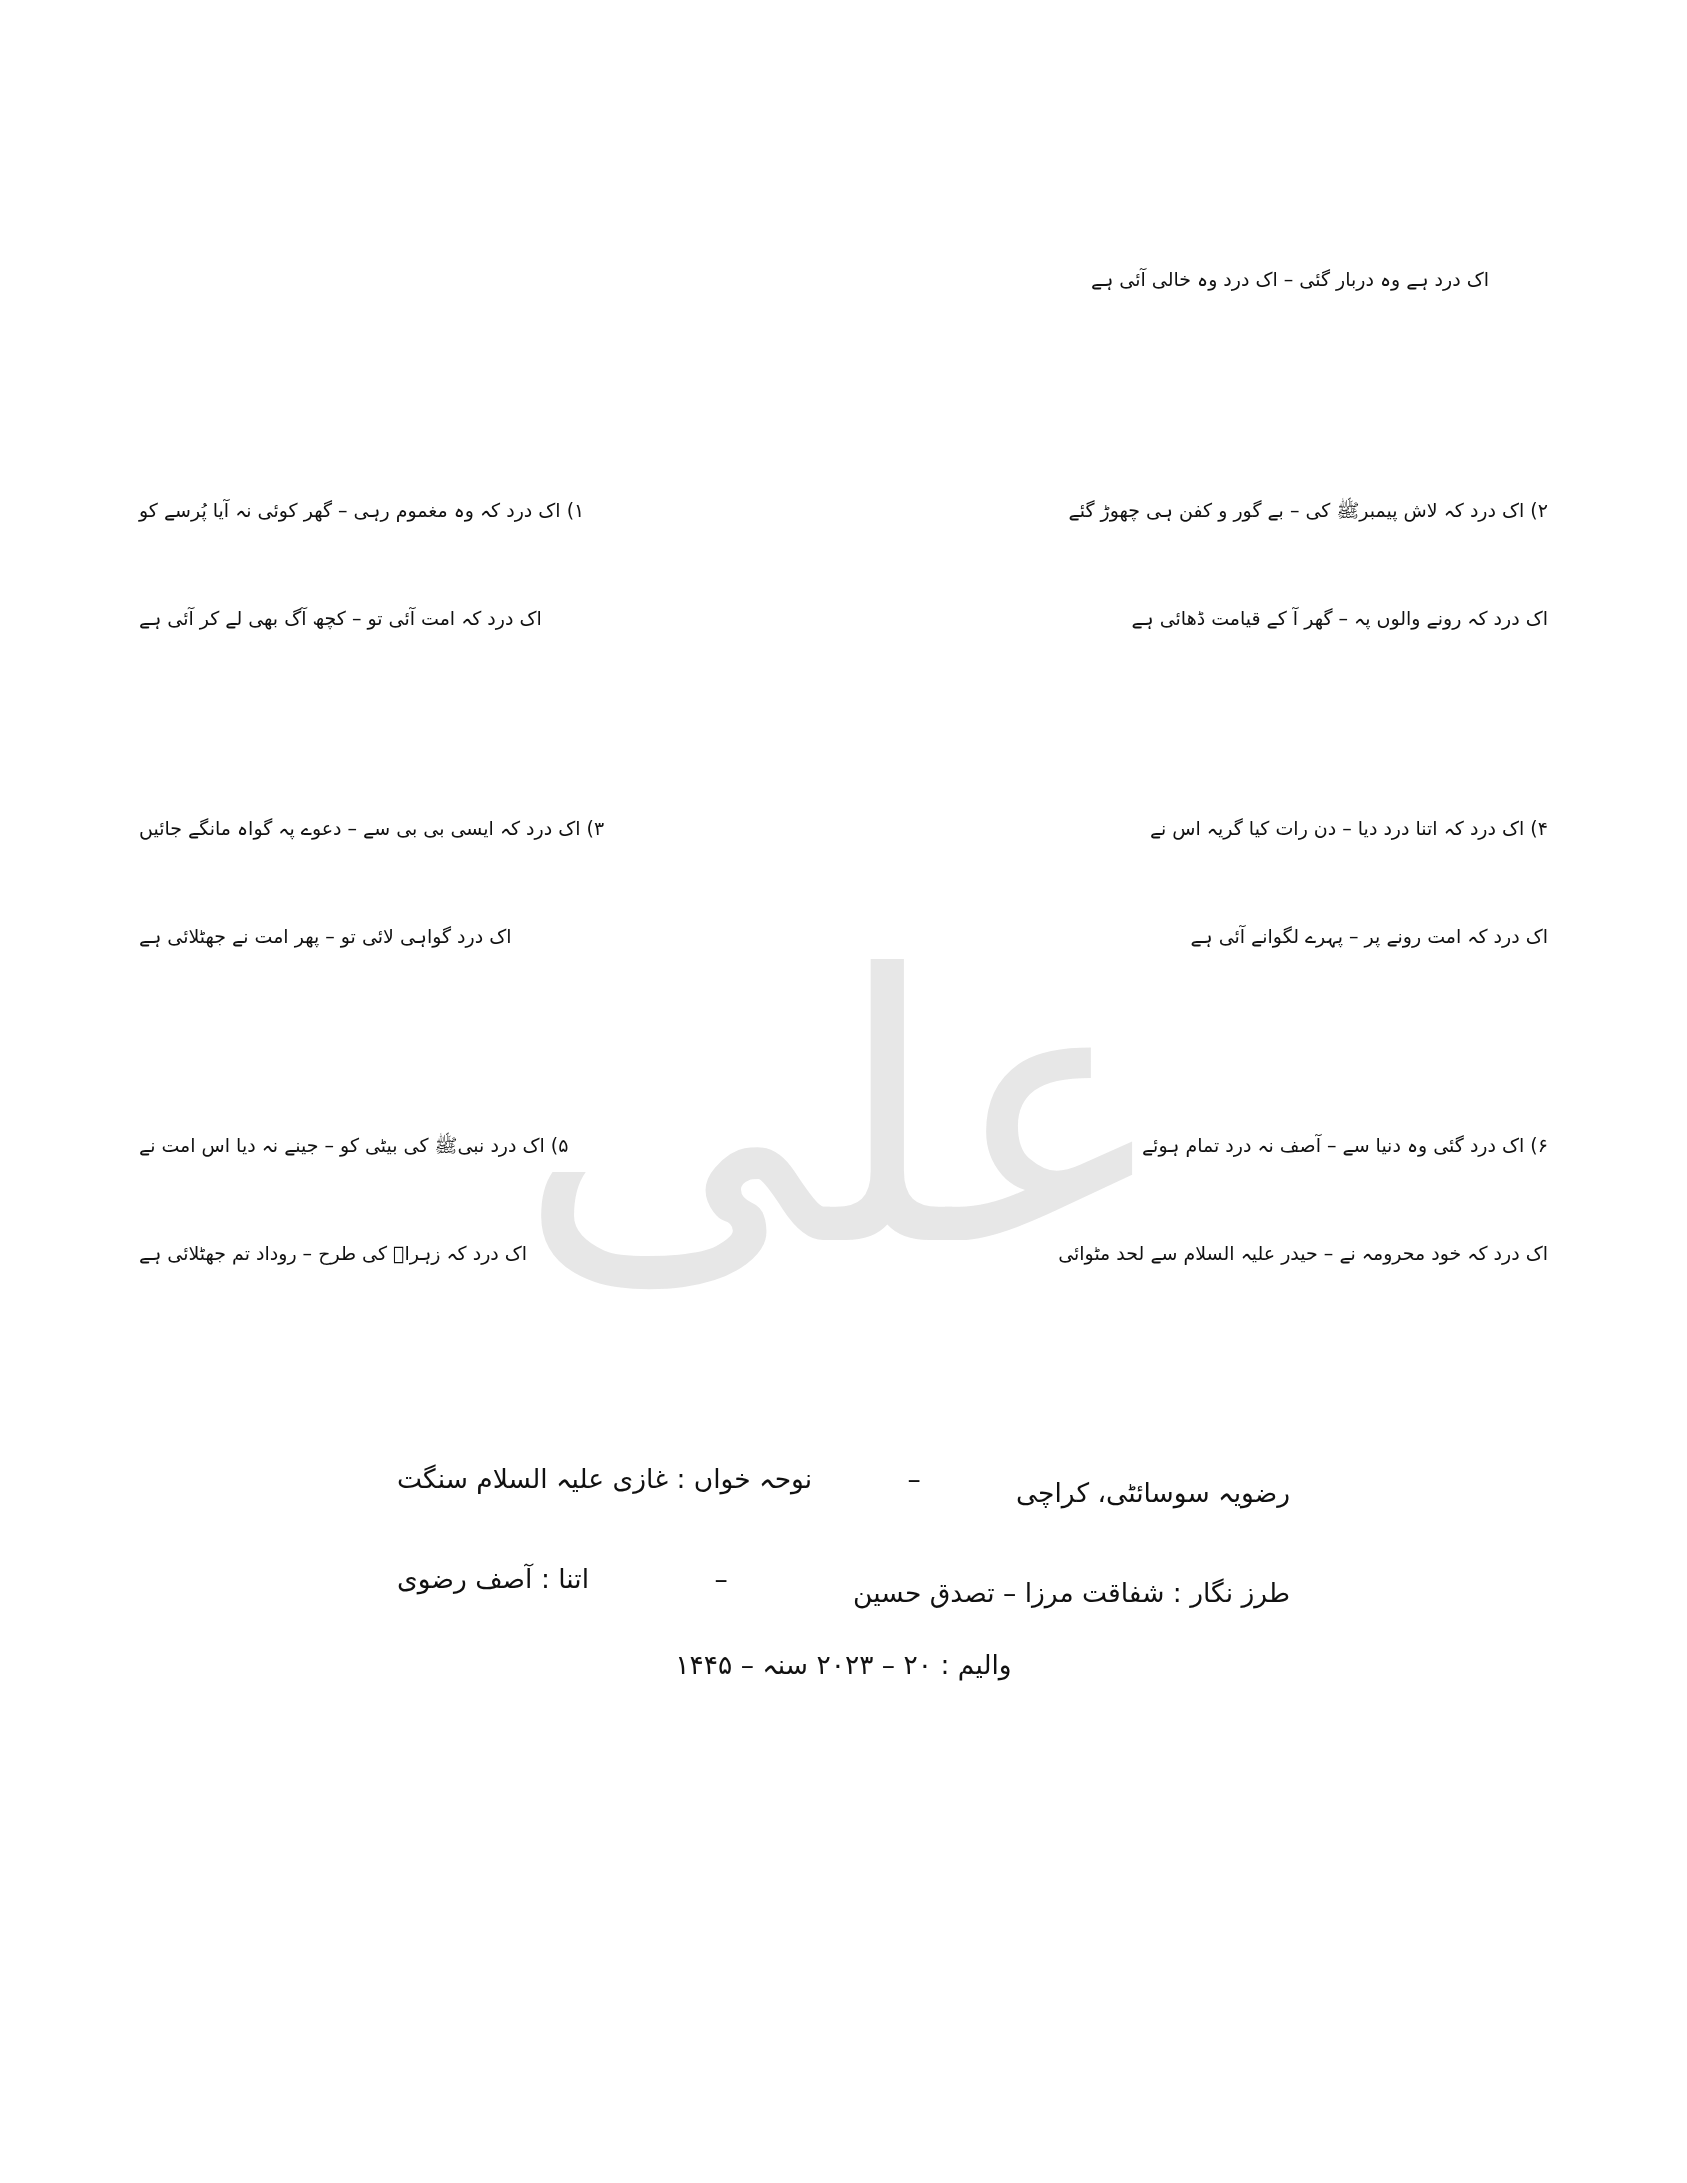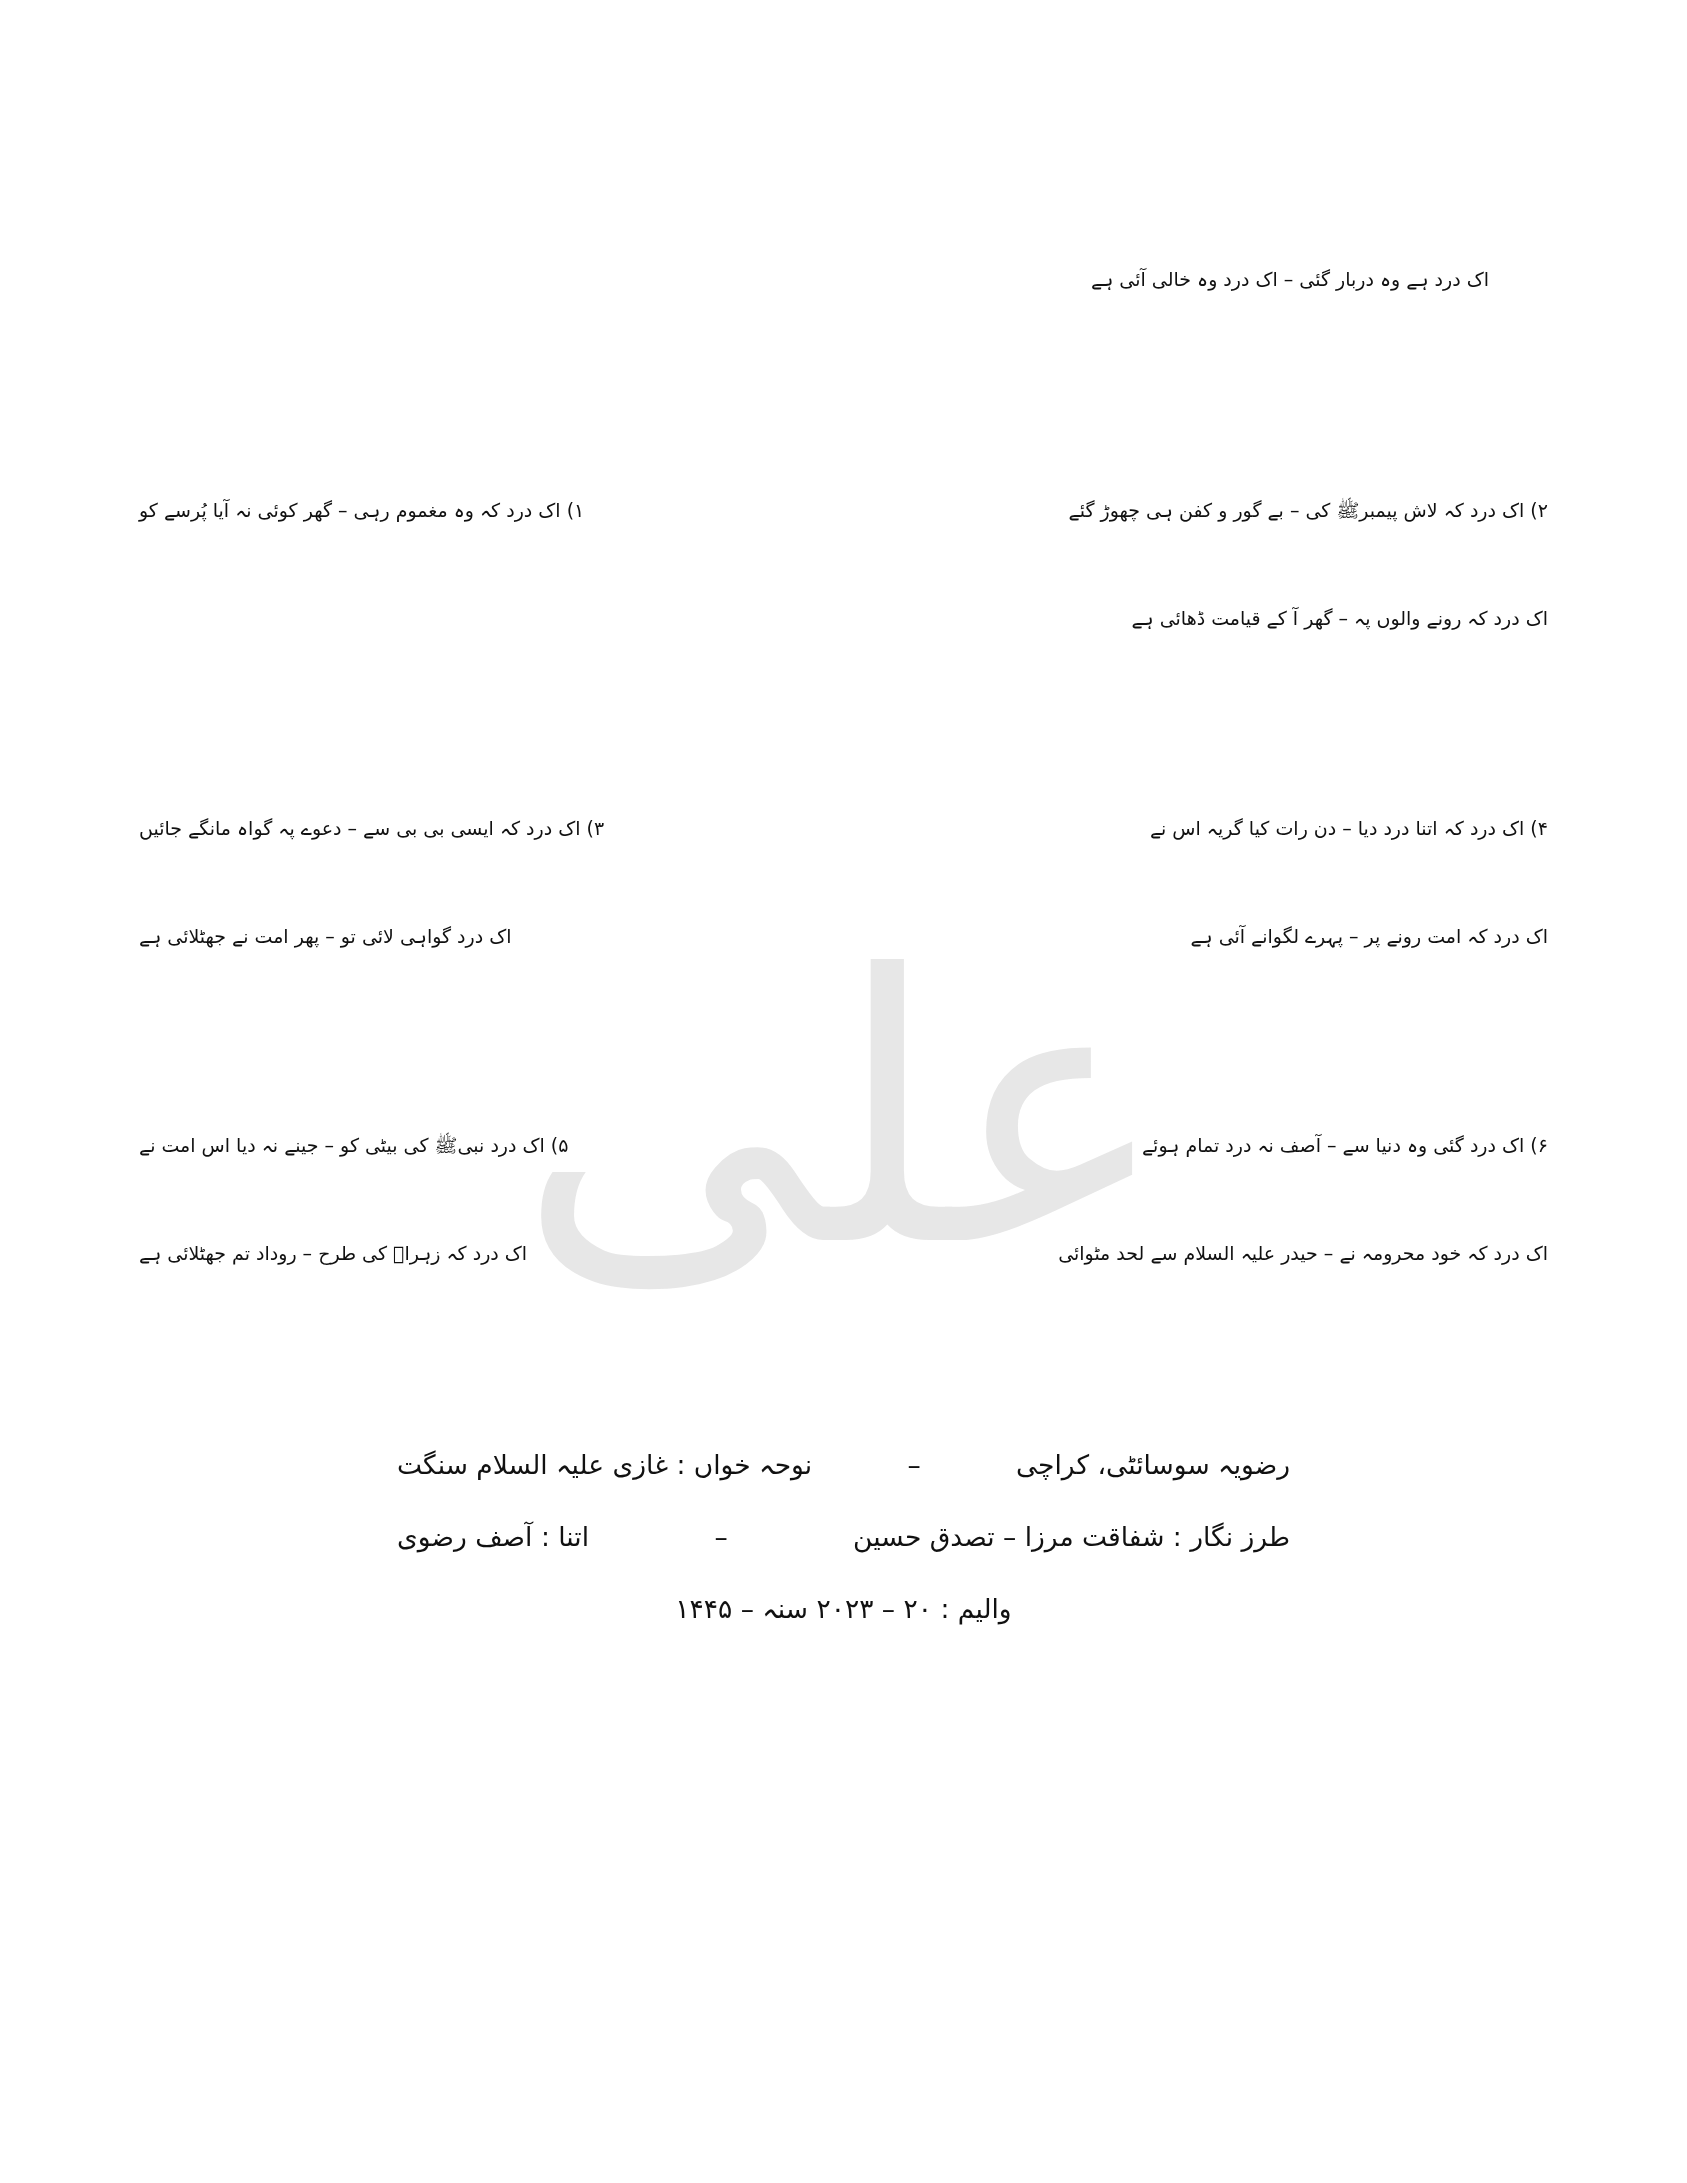--- a/index.html
+++ b/index.html
@@ -98,21 +98,21 @@
     font-size: 26.5px;
     color: #111111;
     margin-bottom: 41px;
     white-space: nowrap;
   }
   .credit-row .dash {
     flex: 0 0 auto;
     padding: 0 26.5px;
   }
   .credit-row .c-right { text-align: right; }
-  .credit-row .c-left { text-align: right; }
+  .credit-row .c-left { text-align: right; margin-top: 28px; }
   .volume-row {
     text-align: center;
     font-size: 26.5px;
     color: #111111;
     margin-top: 18.5px;
     white-space: nowrap;
   }
 </style>
 </head>
 <body>
@@ -127,20 +127,21 @@
       <div class="line right-col">اک درد ہے وہ دربار گئی – اک درد وہ خالی آئی ہے</div>
     </div>
 
     <div class="verse-block" style="top: 496px;">
       <div class="verse-row">
         <div class="line left-col">۲) اک درد کہ لاش پیمبرﷺ کی – بے گور و کفن ہی چھوڑ گئے</div>
         <div class="line right-col">۱) اک درد کہ وہ مغموم رہی – گھر کوئی نہ آیا پُرسے کو</div>
       </div>
       <div class="verse-row">
         <div class="line left-col">اک درد کہ رونے والوں پہ – گھر آ کے قیامت ڈھائی ہے</div>
+        <div class="line right-col">اک درد کہ امت آئی تو – کچھ آگ بھی لے کر آئی ہے</div>
       </div>
     </div>
 
     <div class="verse-block" style="top: 814px;">
       <div class="verse-row">
         <div class="line left-col">۴) اک درد کہ اتنا درد دیا – دن رات کیا گریہ اس نے</div>
         <div class="line right-col">۳) اک درد کہ ایسی بی بی سے – دعوے پہ گواہ مانگے جائیں</div>
       </div>
       <div class="verse-row">
         <div class="line left-col">اک درد کہ امت رونے پر – پہرے لگوانے آئی ہے</div>

